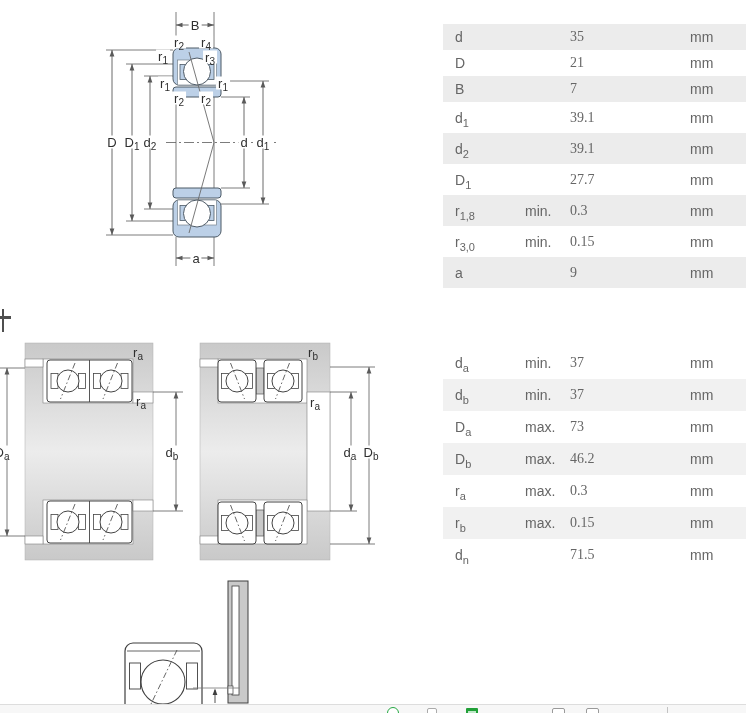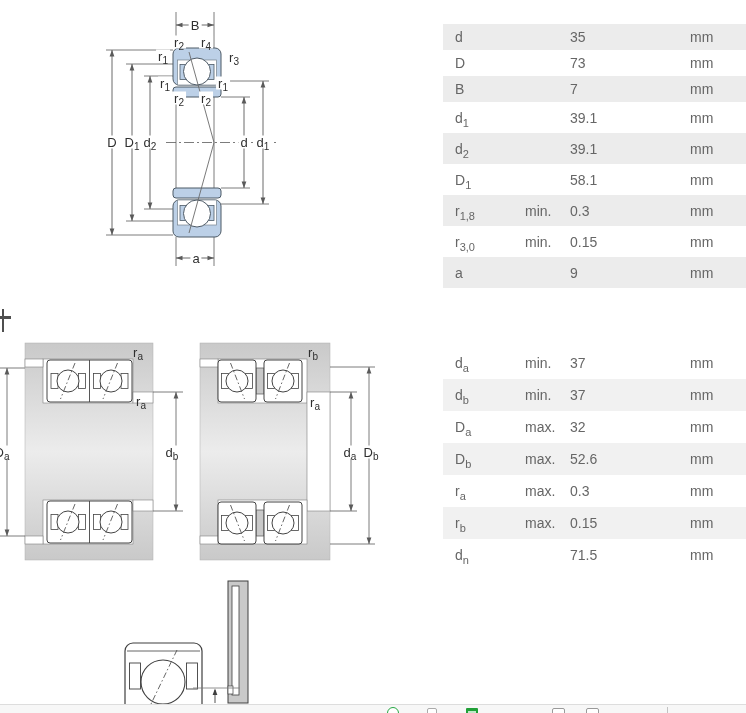--- a/index.html
+++ b/index.html
@@ -4,21 +4,21 @@
 <style>
   html,body{margin:0;padding:0;background:#fff;}
   .page{position:relative;width:746px;height:713px;background:#ffffff;overflow:hidden;
         font-family:"Liberation Sans",sans-serif;}
 
   
   .spec-table{position:absolute;left:443px;width:303px;color:#666;font-size:14px;}
   .trow{display:flex;align-items:center;padding-left:12px;box-sizing:border-box;}
   .trow .cl{width:70px;}
   .trow .cq{width:45px;}
-  .trow .cv{flex:1;}
+  .trow .cv{flex:1;font-family:Liberation Serif, serif;}
   .trow .cu{width:56px;}
   .shade1{background:#ececec;}
   .shade2{background:#f1f1f1;}
   .h26{height:26px}.h31{height:31px}.h32{height:32px}
   .trow sub{font-size:11px;line-height:0;}
 
   
   .dlbl{position:absolute;transform:translate(-50%,-50%);font-size:13px;color:#2f2f2f;
         line-height:1;white-space:nowrap;}
   .dlbl sub{font-size:10px;line-height:0;}
@@ -130,21 +130,21 @@
   <div class="dlbl wbg" style="left:195px;top:25px">B</div>
   <div class="dlbl wbg" style="left:196px;top:258px">a</div>
   <div class="dlbl wbg" style="left:112px;top:142px">D</div>
   <div class="dlbl wbg" style="left:132px;top:142px"><span>D</span><sub>1</sub></div>
   <div class="dlbl wbg" style="left:150px;top:142px"><span>d</span><sub>2</sub></div>
   <div class="dlbl wbg" style="left:244px;top:142px">d</div>
   <div class="dlbl wbg" style="left:263px;top:142px"><span>d</span><sub>1</sub></div>
   <div class="dlbl wbg" style="left:179px;top:42px"><span>r</span><sub>2</sub></div>
   <div class="dlbl wbg" style="left:206px;top:42px"><span>r</span><sub>4</sub></div>
   <div class="dlbl wbg" style="left:163px;top:56px"><span>r</span><sub>1</sub></div>
-  <div class="dlbl wbg" style="left:234px;top:57px"><span>r</span><sub>3</sub></div>
+  <div class="dlbl wbg" style="left:210px;top:57px"><span>r</span><sub>3</sub></div>
   <div class="dlbl wbg" style="left:165px;top:83px"><span>r</span><sub>1</sub></div>
   <div class="dlbl wbg" style="left:223px;top:83px"><span>r</span><sub>1</sub></div>
   <div class="dlbl wbg" style="left:179px;top:98px"><span>r</span><sub>2</sub></div>
   <div class="dlbl wbg" style="left:206px;top:98px"><span>r</span><sub>2</sub></div>
 
   <div class="cutglyph-v"></div>
   <div class="cutglyph-h"></div>
 
   <svg class="svg-figs" width="440" height="250" viewBox="0 330 440 250">
     <defs>
@@ -306,21 +306,21 @@
   <div class="spec-table" style="top:24px">
     <div class="trow shade1 h26">
       <span class="cl"><span>d</span><sub></sub></span>
       <span class="cq"></span>
       <span class="cv">35</span>
       <span class="cu">mm</span>
     </div>
     <div class="trow h26">
       <span class="cl"><span>D</span><sub></sub></span>
       <span class="cq"></span>
-      <span class="cv">73</span>
+      <span class="cv">21</span>
       <span class="cu">mm</span>
     </div>
     <div class="trow shade1 h26">
       <span class="cl"><span>B</span><sub></sub></span>
       <span class="cq"></span>
       <span class="cv">7</span>
       <span class="cu">mm</span>
     </div>
     <div class="trow h31">
       <span class="cl"><span>d</span><sub>1</sub></span>
@@ -330,21 +330,21 @@
     </div>
     <div class="trow shade1 h31">
       <span class="cl"><span>d</span><sub>2</sub></span>
       <span class="cq"></span>
       <span class="cv">39.1</span>
       <span class="cu">mm</span>
     </div>
     <div class="trow h31">
       <span class="cl"><span>D</span><sub>1</sub></span>
       <span class="cq"></span>
-      <span class="cv">58.1</span>
+      <span class="cv">27.7</span>
       <span class="cu">mm</span>
     </div>
     <div class="trow shade1 h31">
       <span class="cl"><span>r</span><sub>1,8</sub></span>
       <span class="cq">min.</span>
       <span class="cv">0.3</span>
       <span class="cu">mm</span>
     </div>
     <div class="trow h31">
       <span class="cl"><span>r</span><sub>3,0</sub></span>
@@ -369,27 +369,27 @@
     </div>
     <div class="trow shade2 h32">
       <span class="cl"><span>d</span><sub>b</sub></span>
       <span class="cq">min.</span>
       <span class="cv">37</span>
       <span class="cu">mm</span>
     </div>
     <div class="trow h32">
       <span class="cl"><span>D</span><sub>a</sub></span>
       <span class="cq">max.</span>
-      <span class="cv">32</span>
+      <span class="cv">73</span>
       <span class="cu">mm</span>
     </div>
     <div class="trow shade2 h32">
       <span class="cl"><span>D</span><sub>b</sub></span>
       <span class="cq">max.</span>
-      <span class="cv">52.6</span>
+      <span class="cv">46.2</span>
       <span class="cu">mm</span>
     </div>
     <div class="trow h32">
       <span class="cl"><span>r</span><sub>a</sub></span>
       <span class="cq">max.</span>
       <span class="cv">0.3</span>
       <span class="cu">mm</span>
     </div>
     <div class="trow shade2 h32">
       <span class="cl"><span>r</span><sub>b</sub></span>

